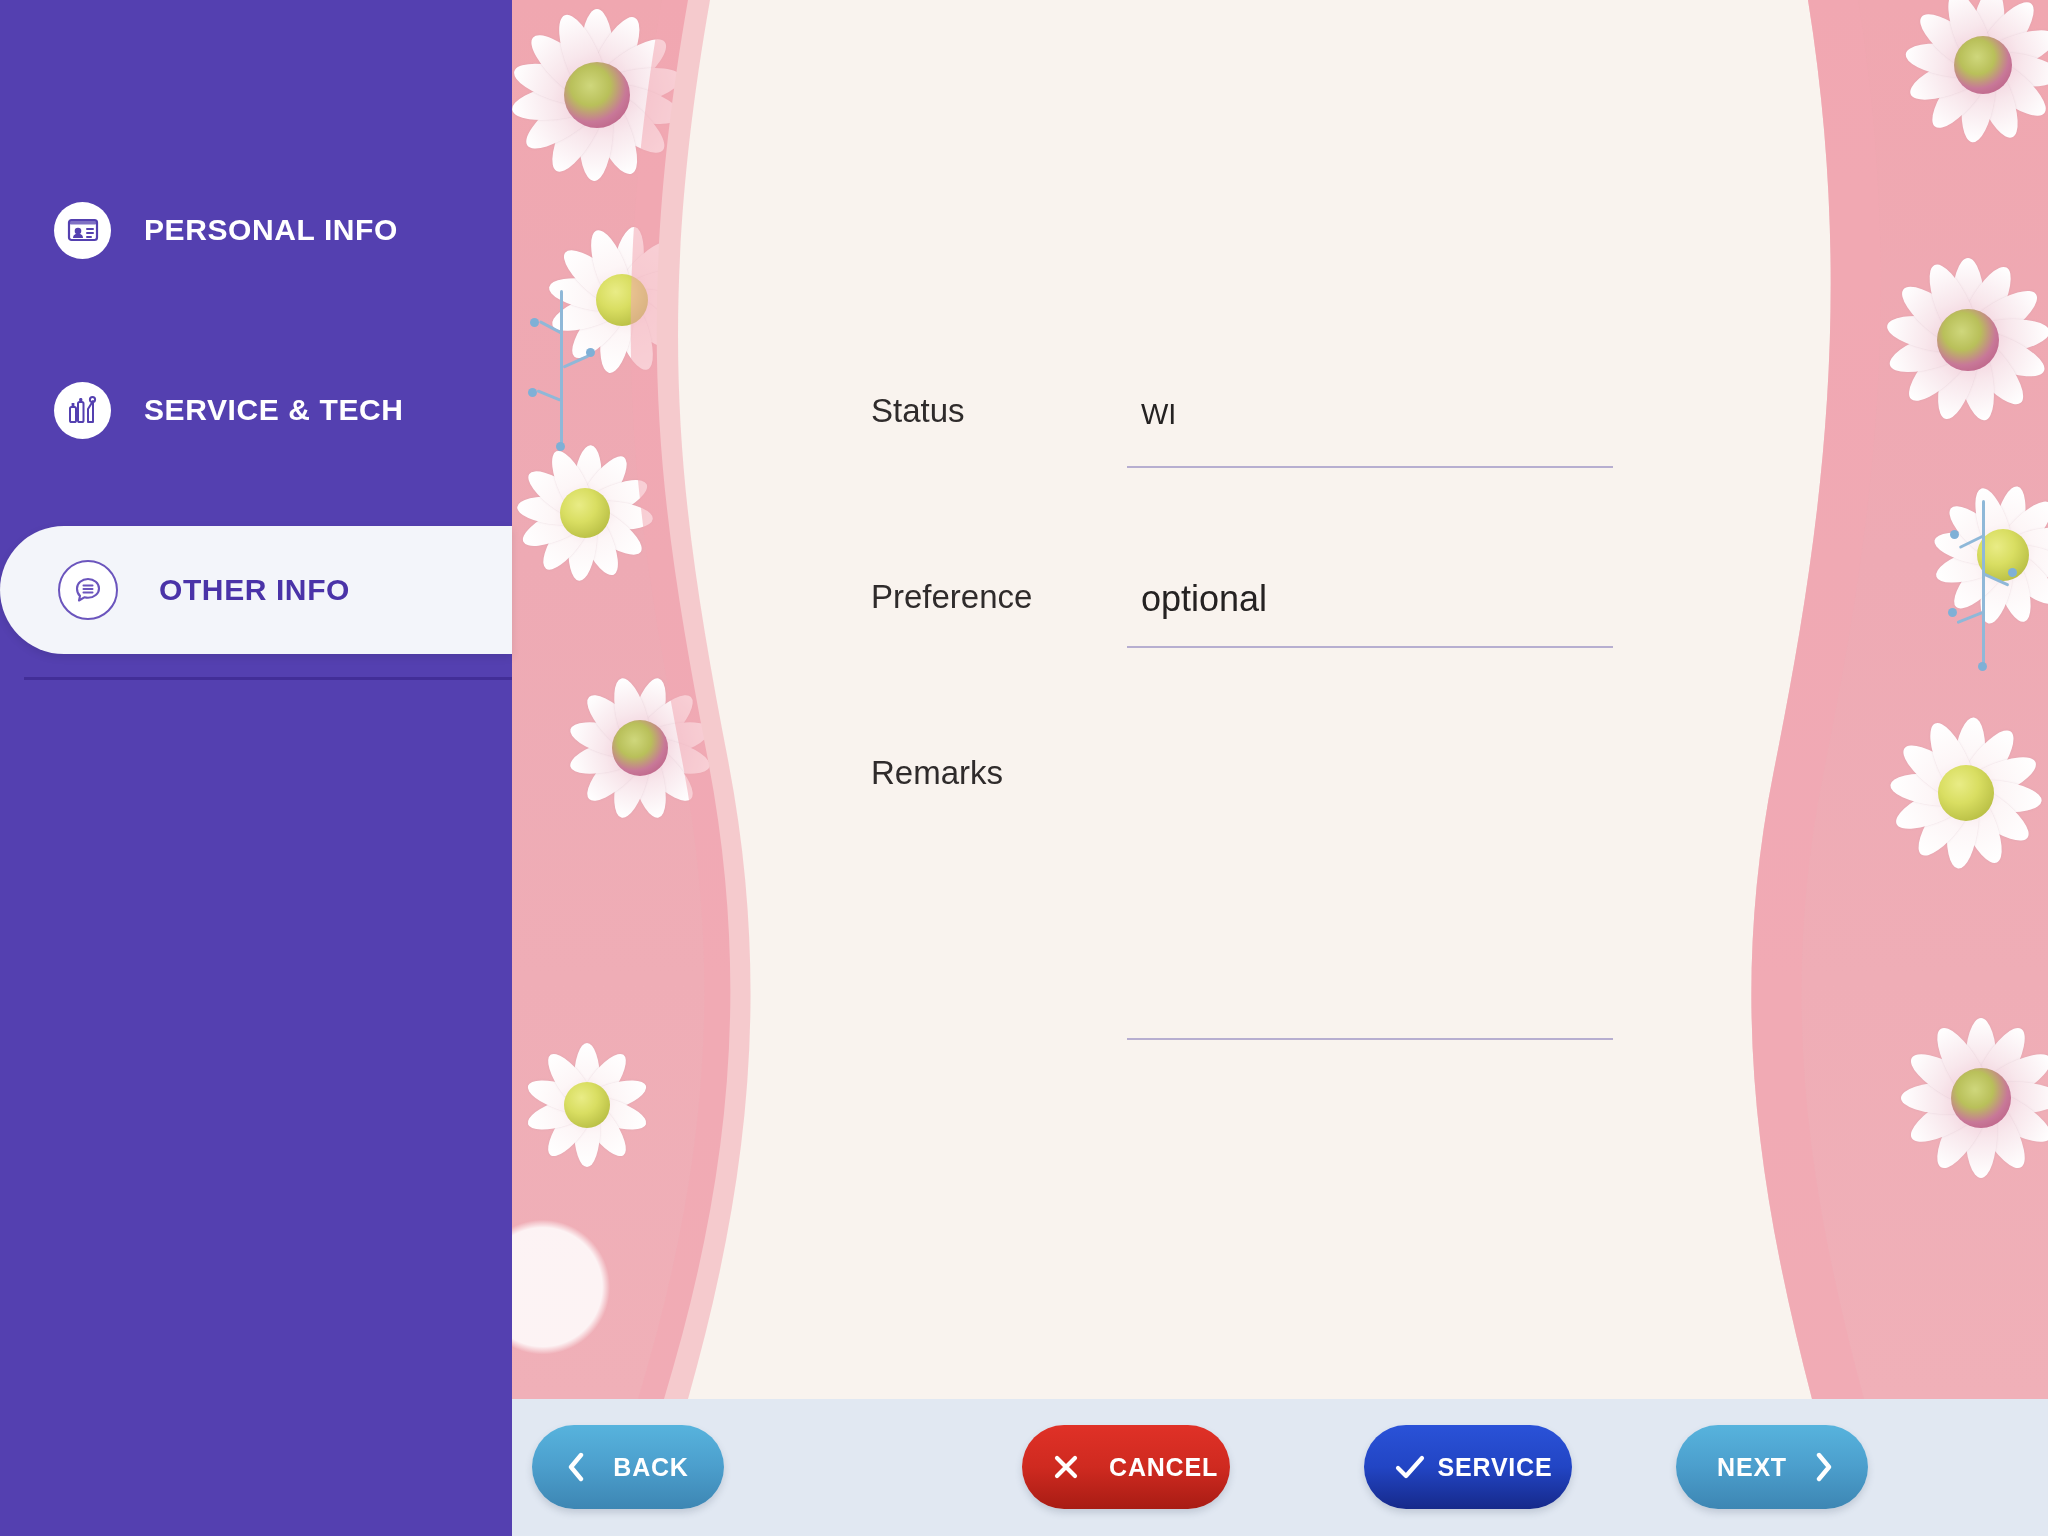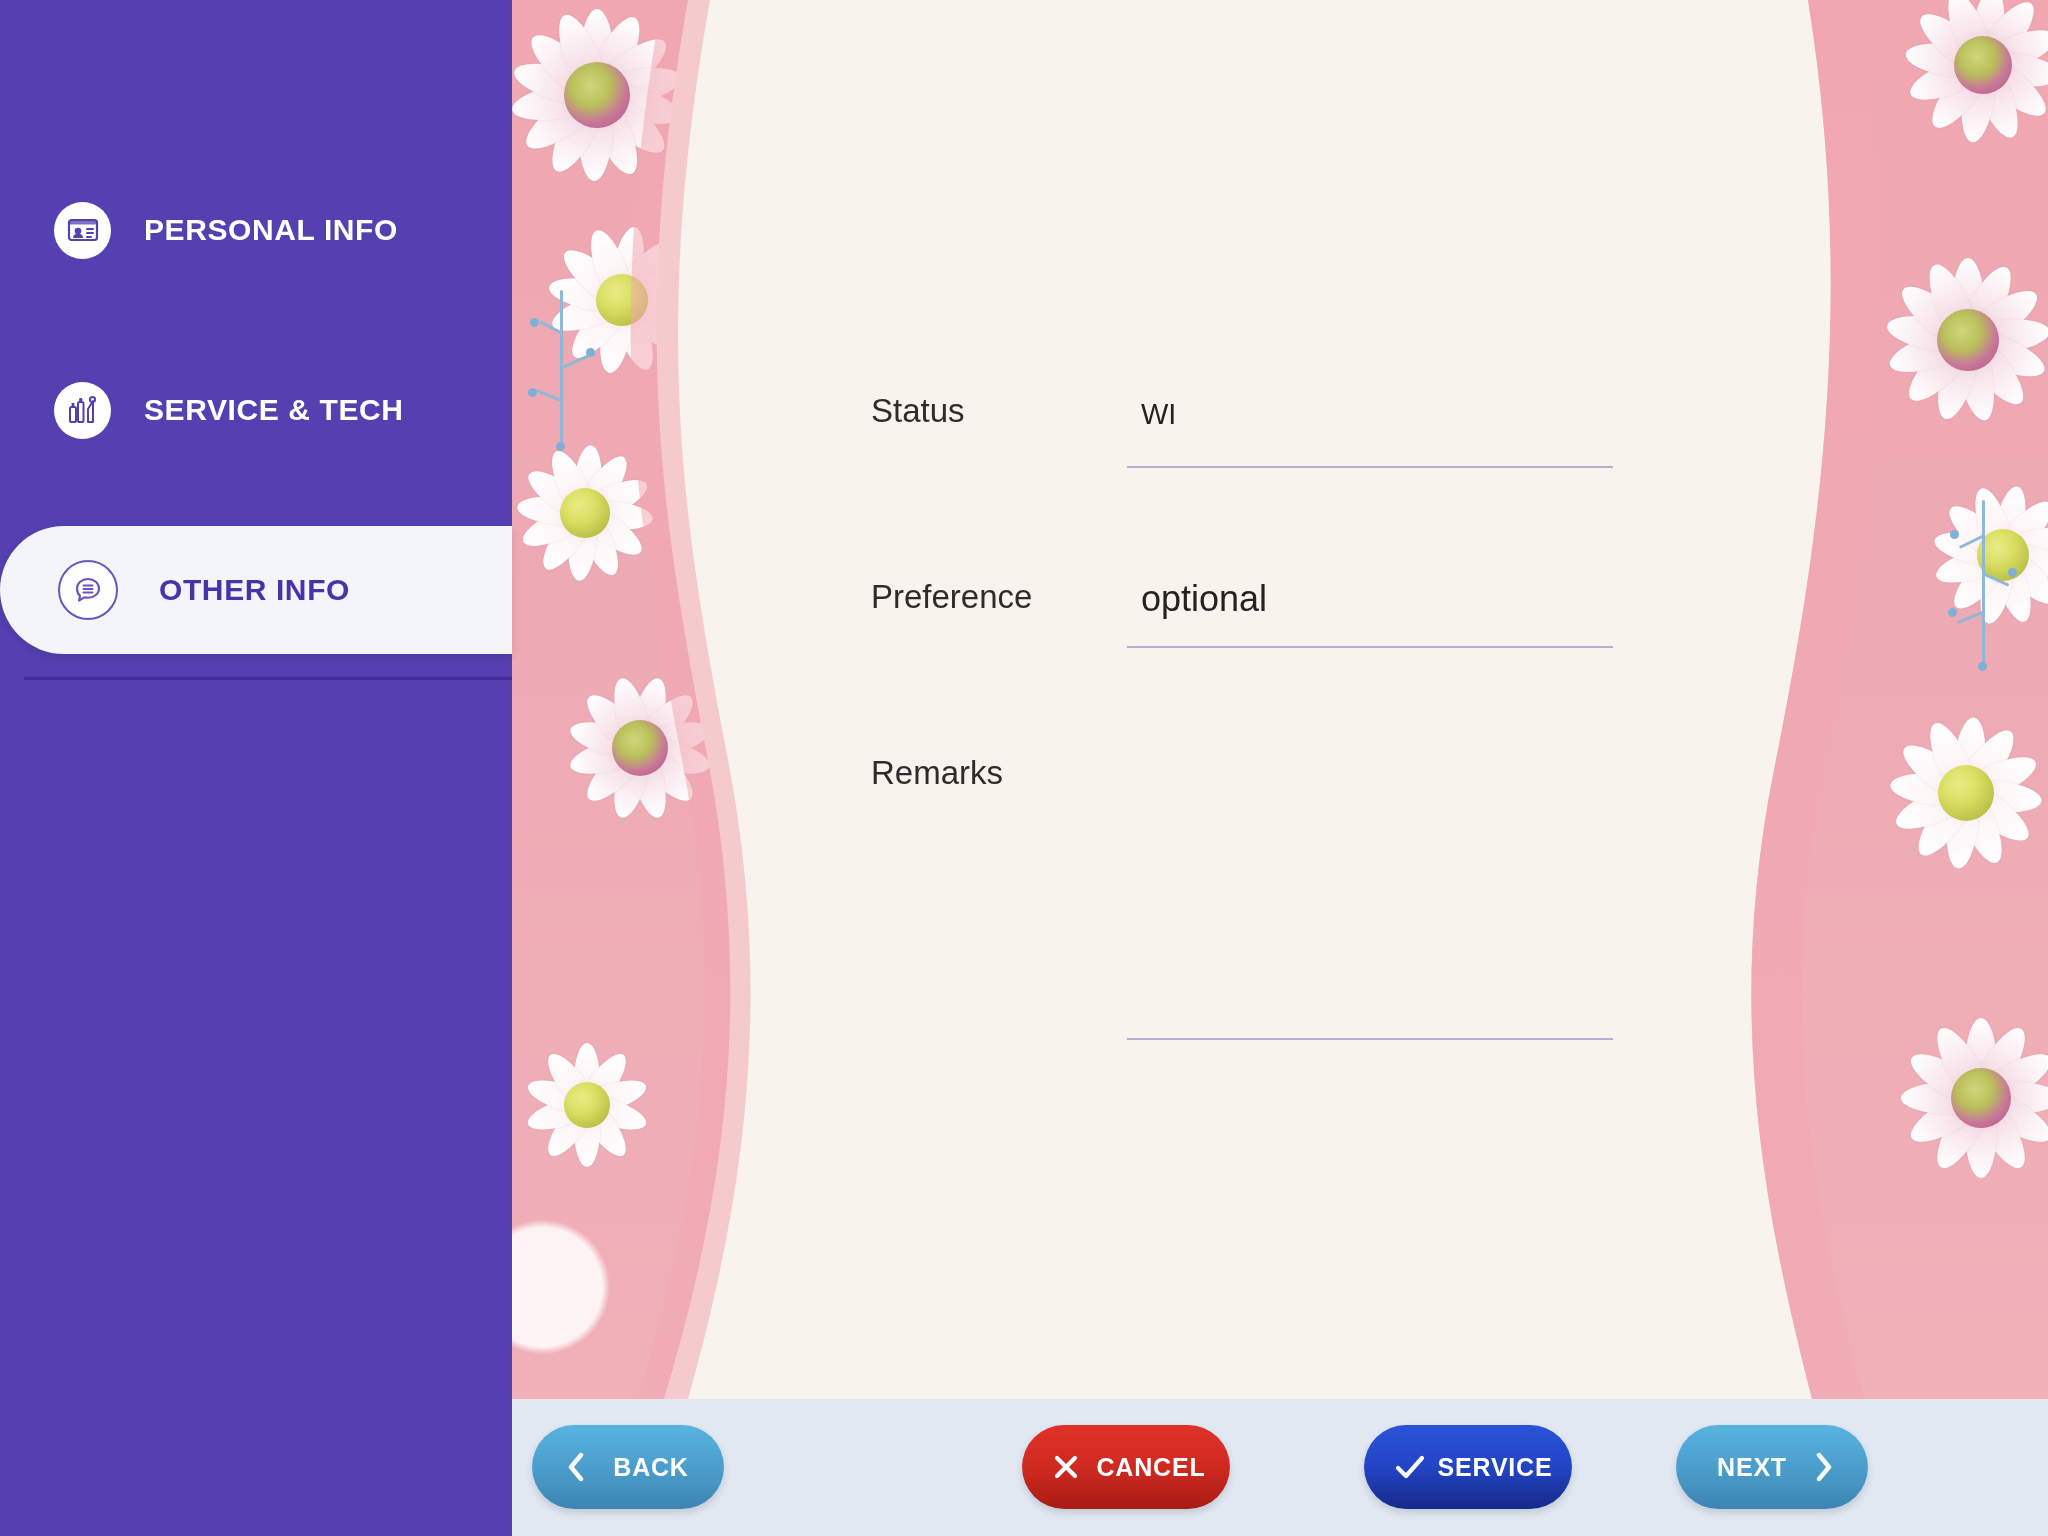--- a/index.html
+++ b/index.html
@@ -233,21 +233,21 @@
   }
   .btn-back .glyph { width: 36px; }
   .btn-back .lbl { flex: 1; padding-right: 16px; }
 
   .btn-cancel {
     left: 510px; width: 208px;
     background: linear-gradient(180deg, #e03127 0%, #cf2a20 50%, #a81c14 100%);
     padding-left: 26px;
   }
   .btn-cancel .glyph { width: 36px; }
-  .btn-cancel .lbl { flex: 1; text-align: center; padding-right: 12px; }
+  .btn-cancel .lbl { flex: 1; text-align: right; padding-right: 12px; }
 
   .btn-submit {
     left: 852px; width: 208px;
     background: linear-gradient(180deg, #2a52d8 0%, #2245c4 50%, #16298a 100%);
     padding-left: 26px;
   }
   .btn-submit .glyph { width: 40px; }
   .btn-submit .lbl { flex: 1; text-align: center; padding-right: 12px; }
 
   .btn-next {

